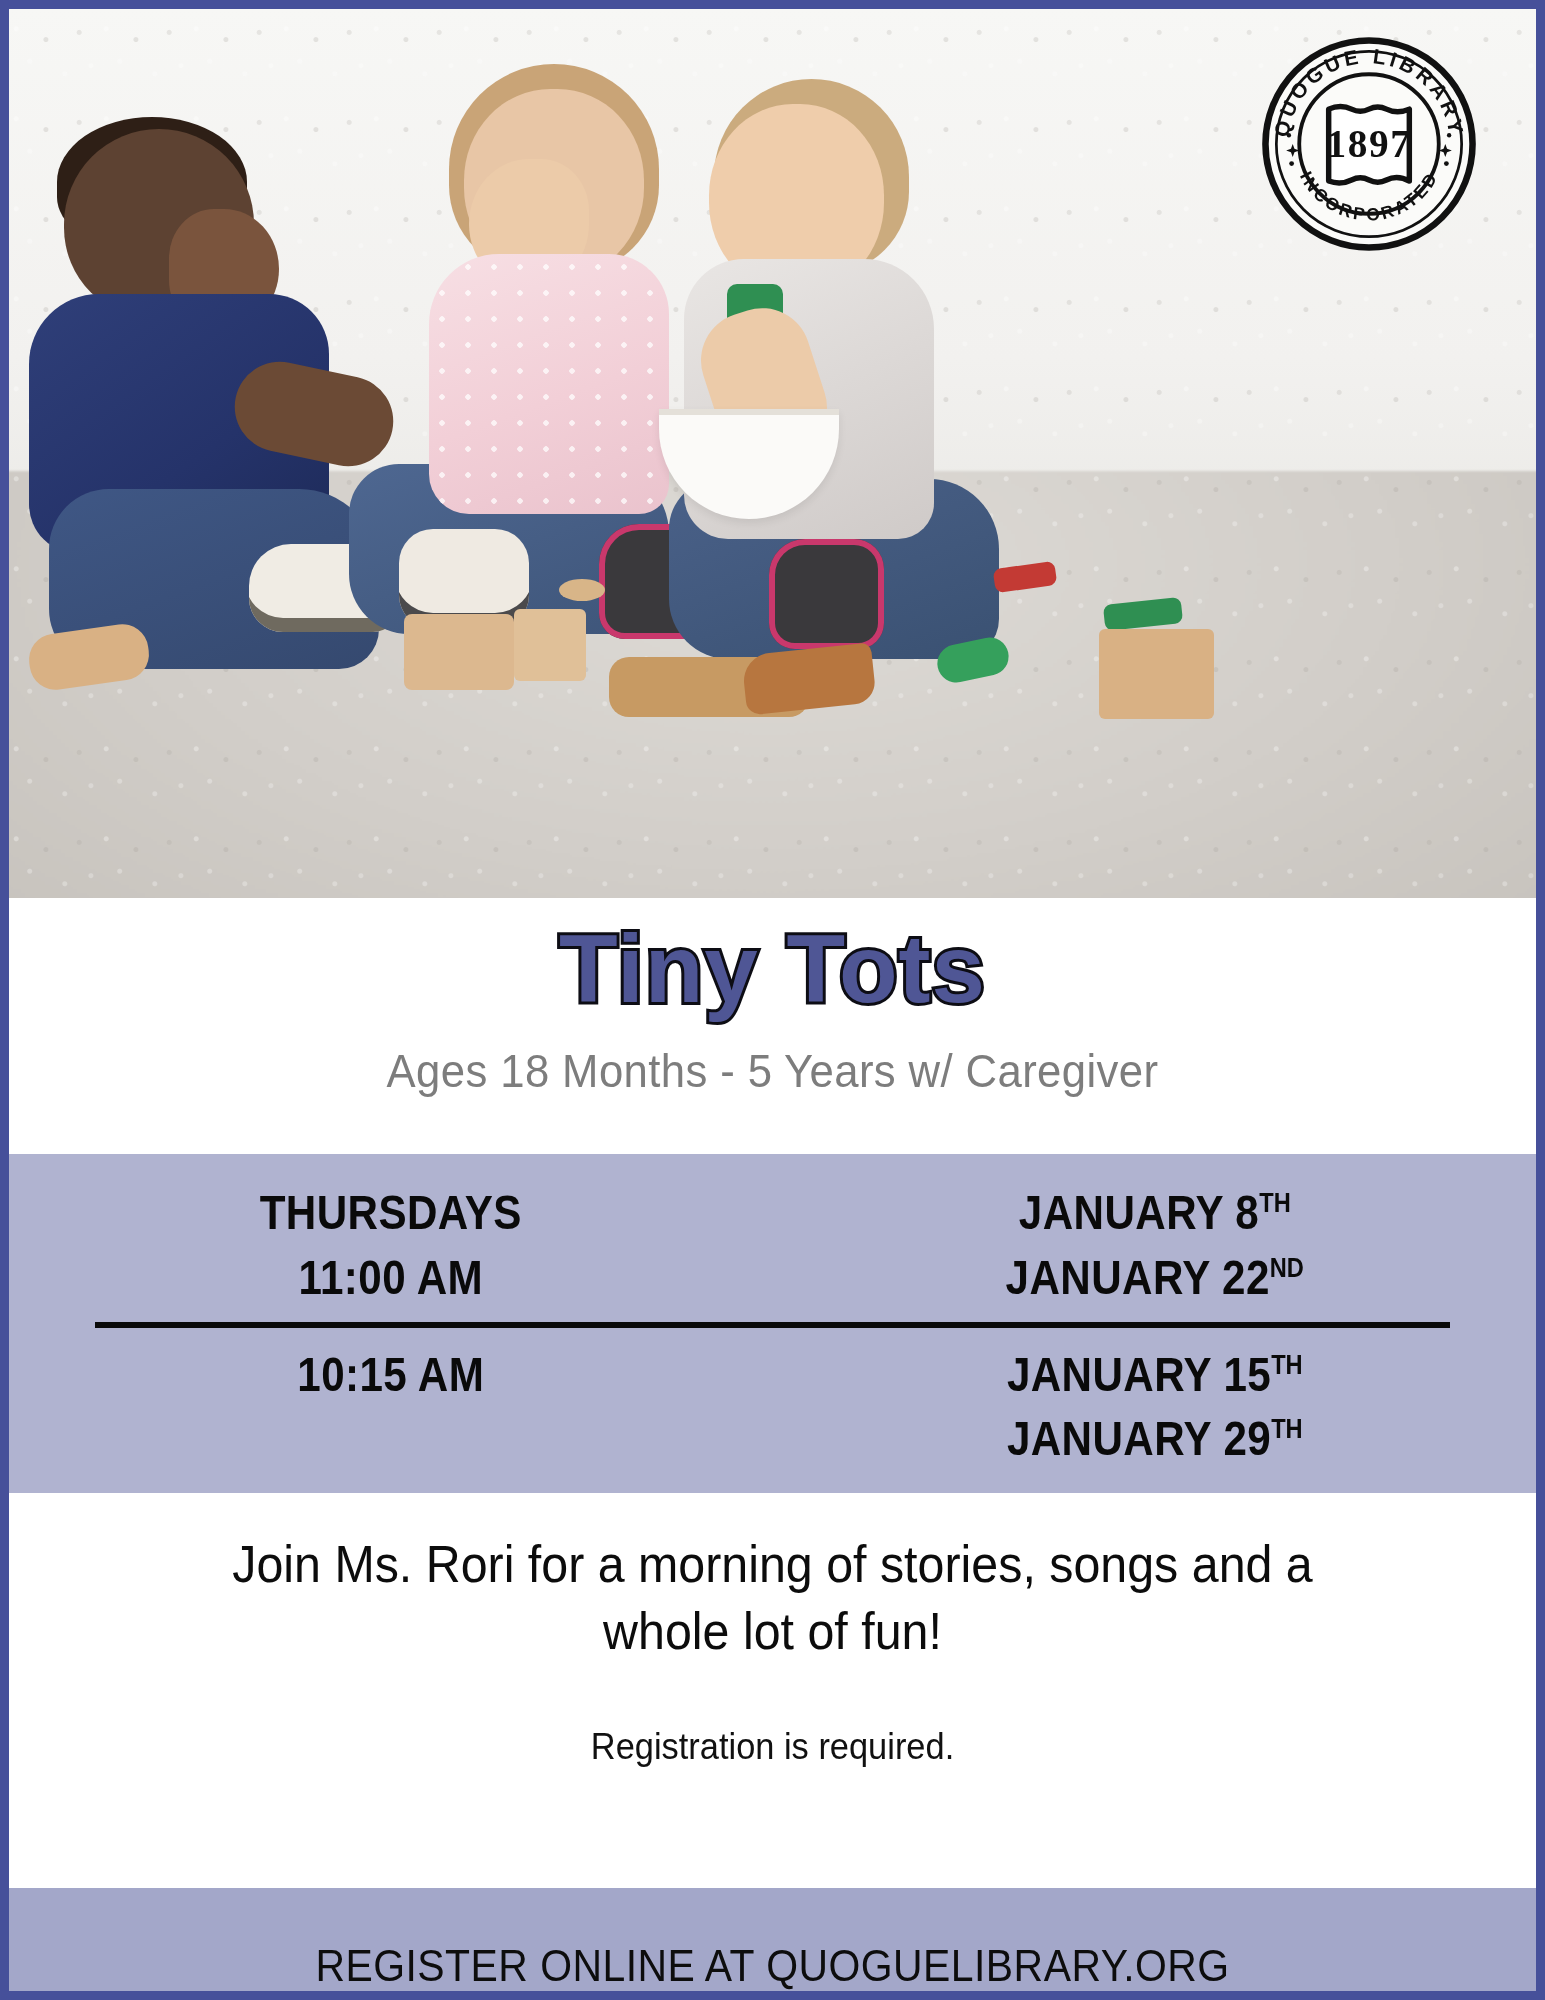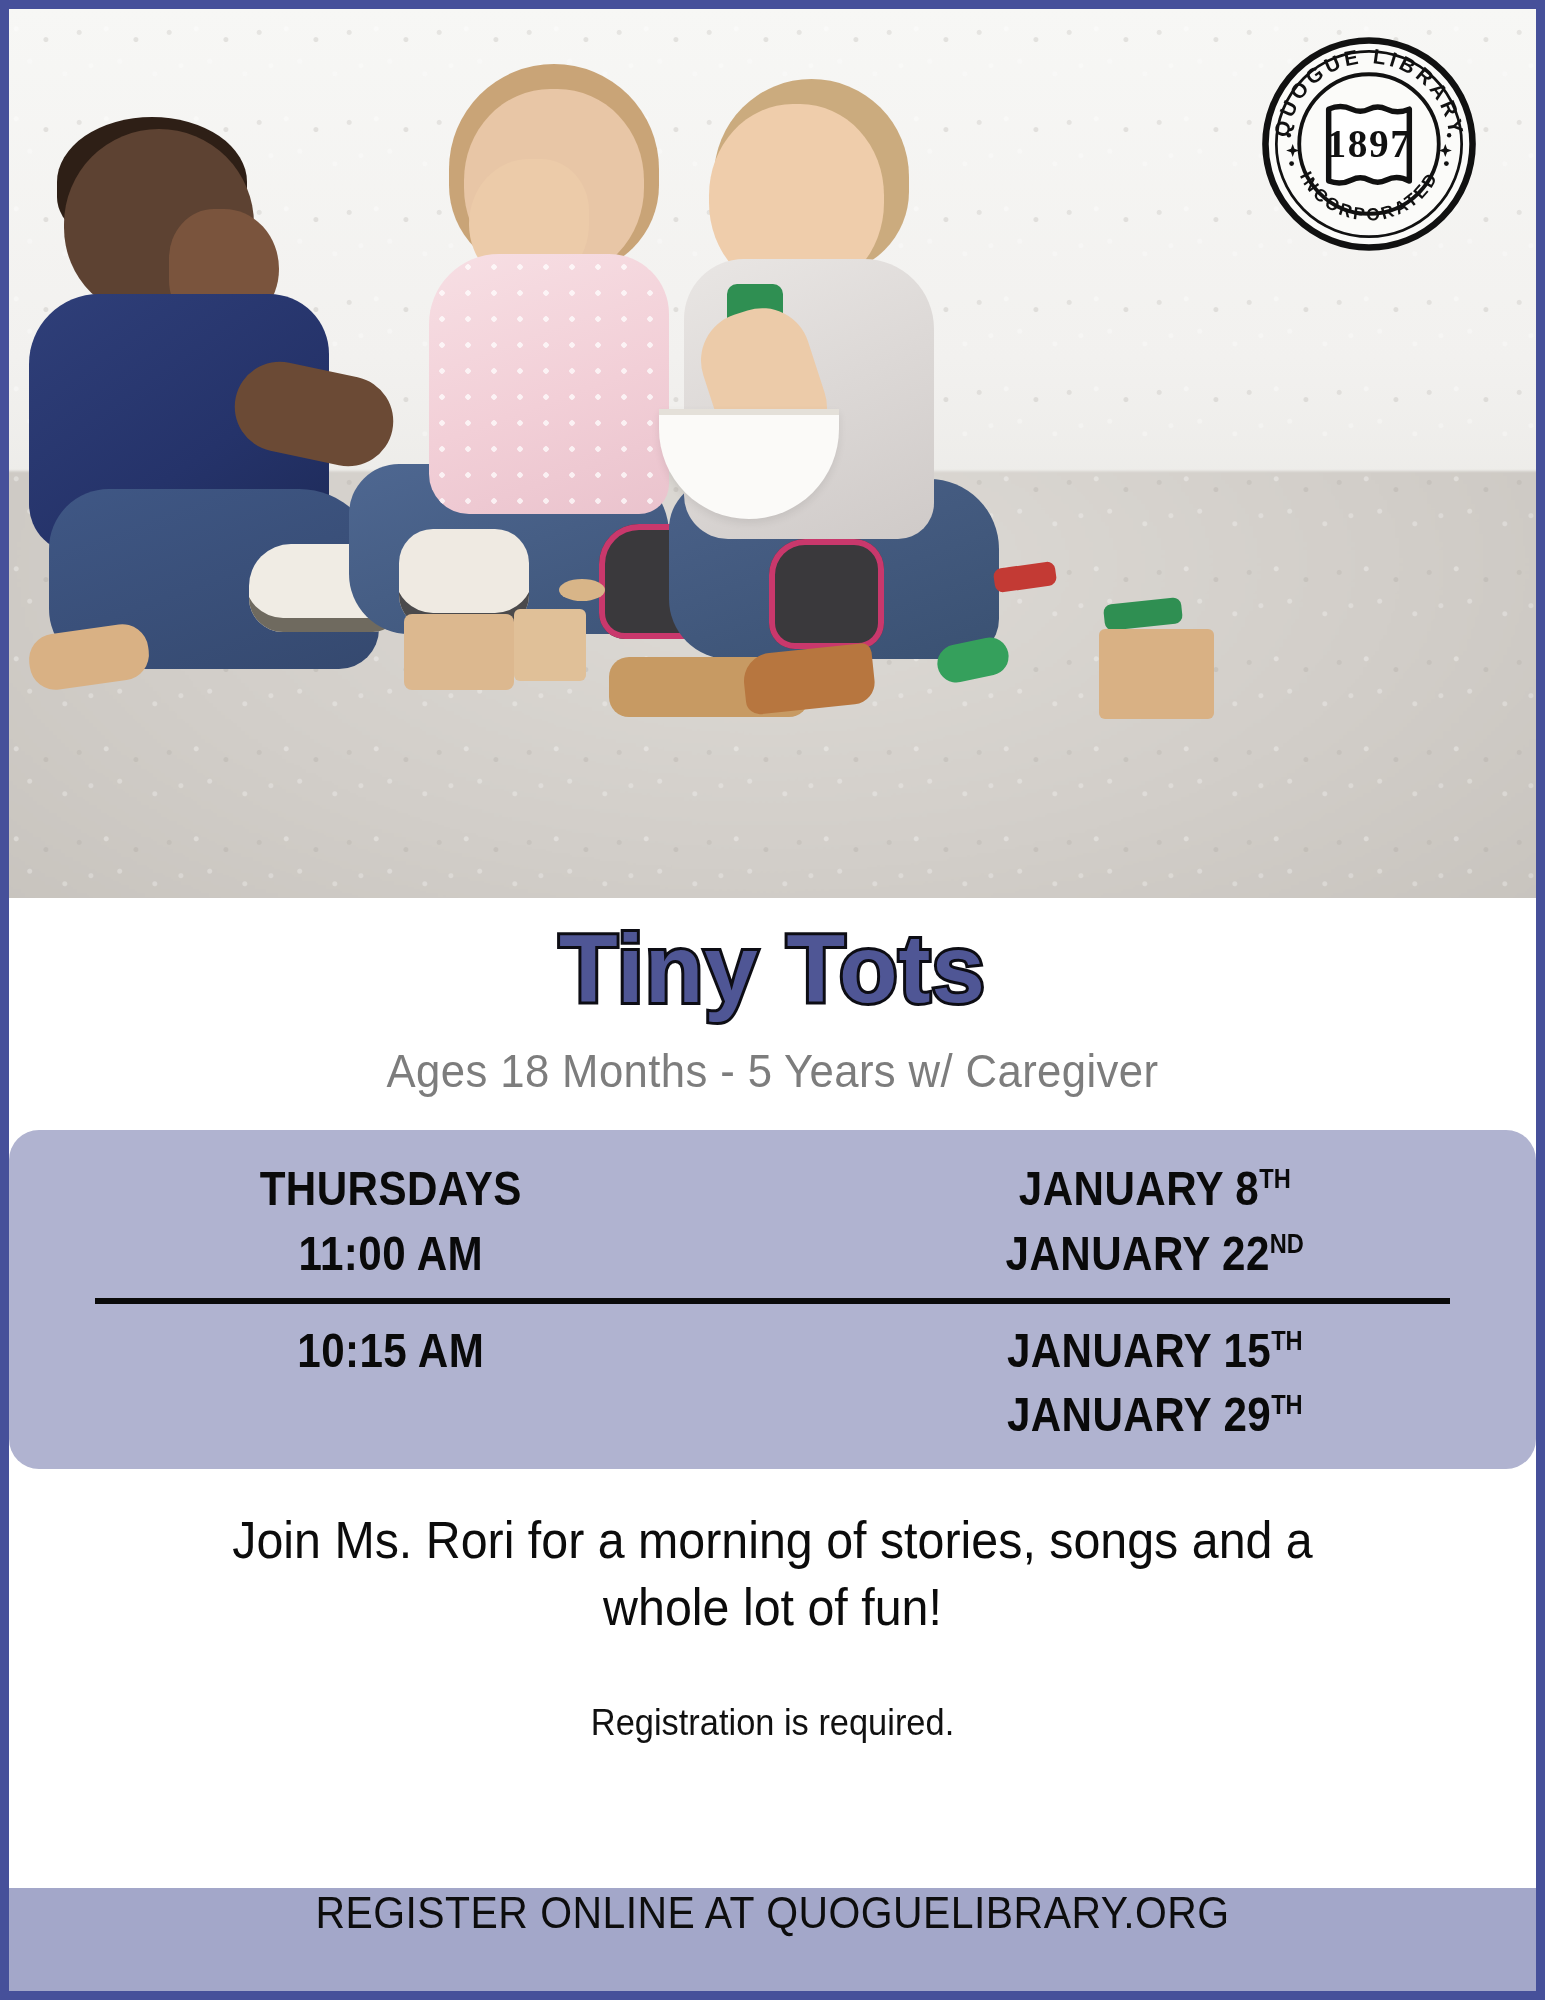--- a/index.html
+++ b/index.html
@@ -174,24 +174,23 @@
     font-family: "Liberation Sans", sans-serif;
     font-size: 47px;
     font-weight: 300;
     color: #7d7d7d;
     letter-spacing: .4px;
     transform: scaleX(.93);
   }
 
   
   .schedule {
-    margin-top: 32px;
+    margin-top: 56px;
     background: #b0b3d0;
     padding: 26px 0 22px;
-    border-radius: 30px;
   }
   .sched-grid {
     display:grid;
     grid-template-columns: 1fr 1fr;
     align-items:start;
   }
   .sched-col { text-align:center; }
   .sched-line {
     font-family: "Liberation Sans", sans-serif;
     font-weight: 700;
@@ -231,21 +230,21 @@
     transform: scaleX(.93);
   }
 
   
   .footer-band {
     position:absolute;
     left:0; right:0; bottom:0;
     height: 103px;
     background:#a3a7c9;
     display:flex;
-    align-items:flex-start;
+    align-items:flex-end;
     justify-content:center;
   }
   .footer-text {
     font-family: "Liberation Sans", sans-serif;
     font-weight: 300;
     font-size: 44px;
     color:#0d0d0d;
     letter-spacing: .5px;
     transform: scaleX(.93);
   }

